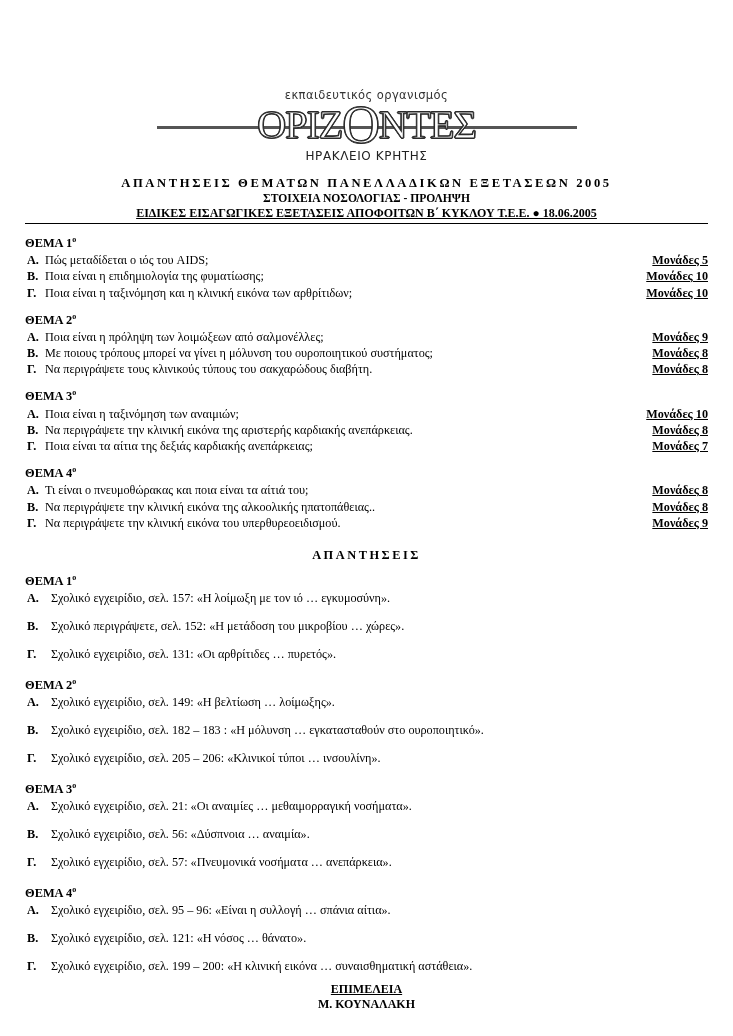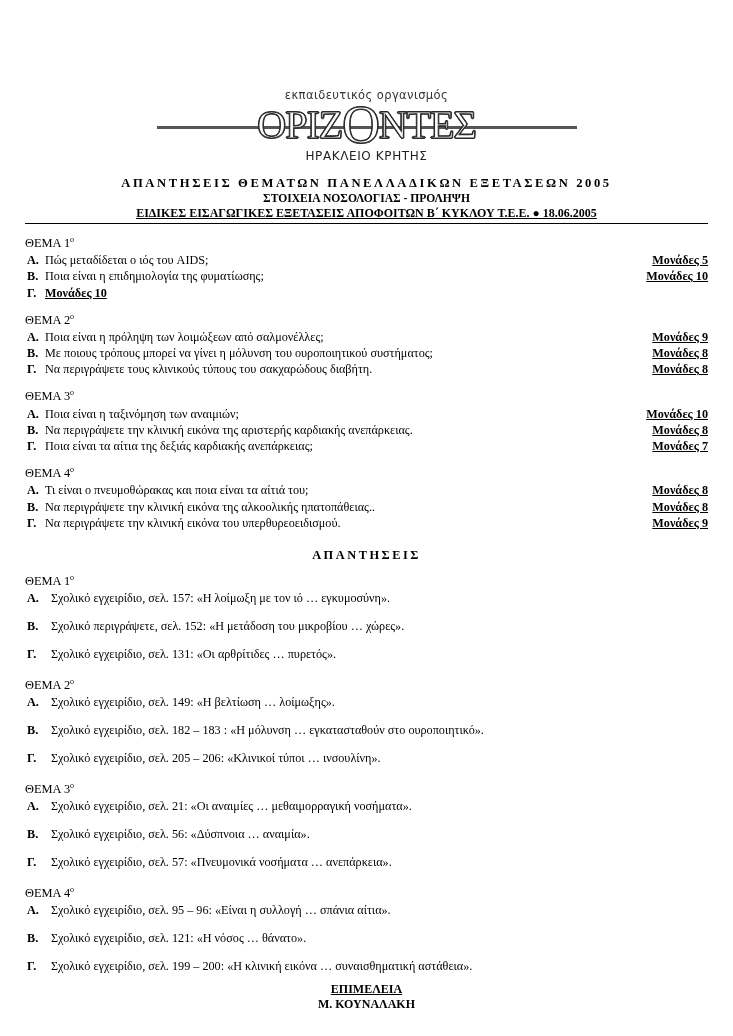--- a/index.html
+++ b/index.html
@@ -102,21 +102,21 @@
     border: none;
     border-top: 1.1px solid #000;
     margin: 2px 0 2px 0;
   }
 
   
   .thema {
     margin-top: 8px;
   }
   .thema-heading {
-    font-weight: normal;
+    font-weight: bold;
     font-size: 12.4px;
     line-height: 15px;
     margin-bottom: 1px;
   }
   .thema-heading sup {
     font-size: 8px;
     vertical-align: super;
   }
   .q-row {
     display: flex;
@@ -223,20 +223,21 @@
         <div class="q-text">Πώς μεταδίδεται ο ιός του AIDS;</div>
         <div class="q-marks">Μονάδες 5</div>
       </div>
       <div class="q-row">
         <div class="q-letter">Β.</div>
         <div class="q-text">Ποια είναι η επιδημιολογία της φυματίωσης;</div>
         <div class="q-marks">Μονάδες 10</div>
       </div>
       <div class="q-row">
         <div class="q-letter">Γ.</div>
+        <div class="q-text">Ποια είναι η ταξινόμηση και η κλινική εικόνα των αρθρίτιδων;</div>
         <div class="q-marks">Μονάδες 10</div>
       </div>
     </div>
 
     <div class="thema">
       <div class="thema-heading"><span>ΘΕΜΑ 2</span><sup>ο</sup></div>
       <div class="q-row">
         <div class="q-letter">Α.</div>
         <div class="q-text">Ποια είναι η πρόληψη των λοιμώξεων από σαλμονέλλες;</div>
         <div class="q-marks">Μονάδες 9</div>

